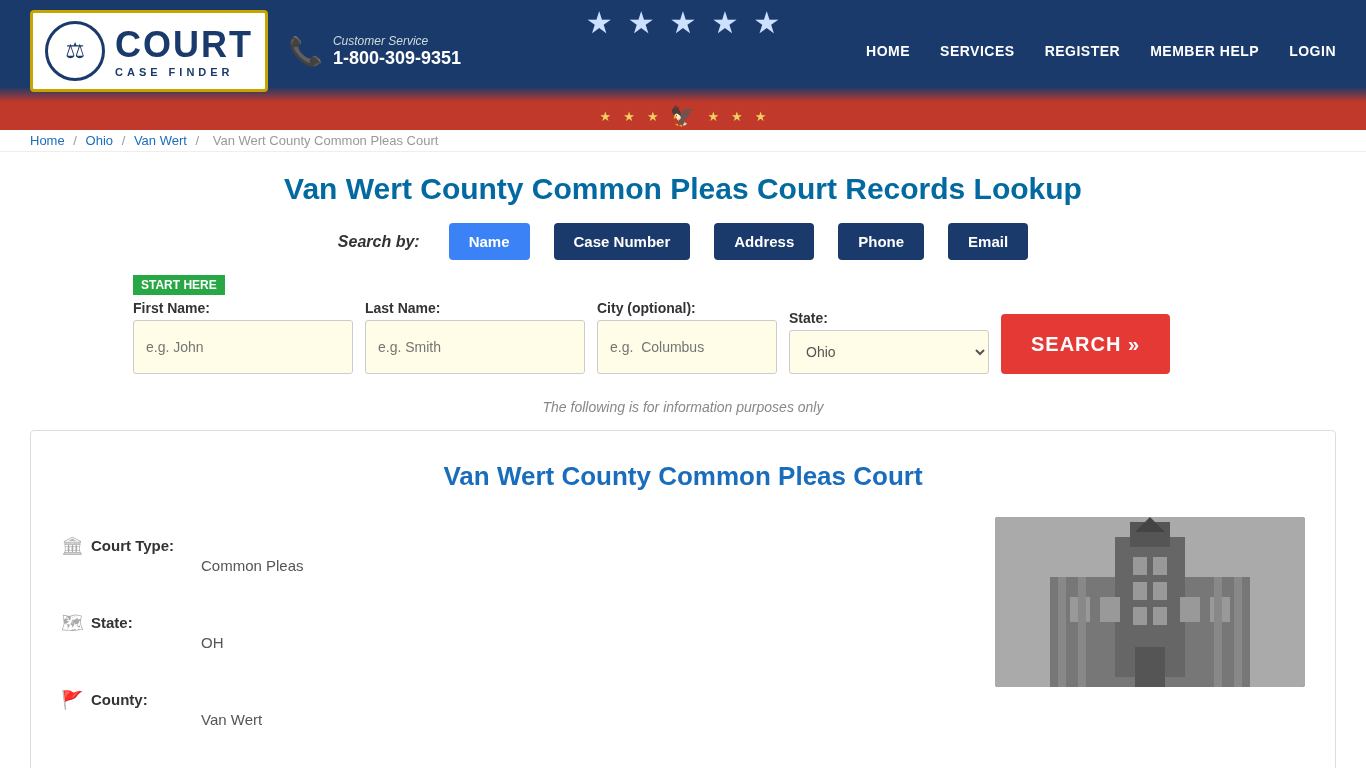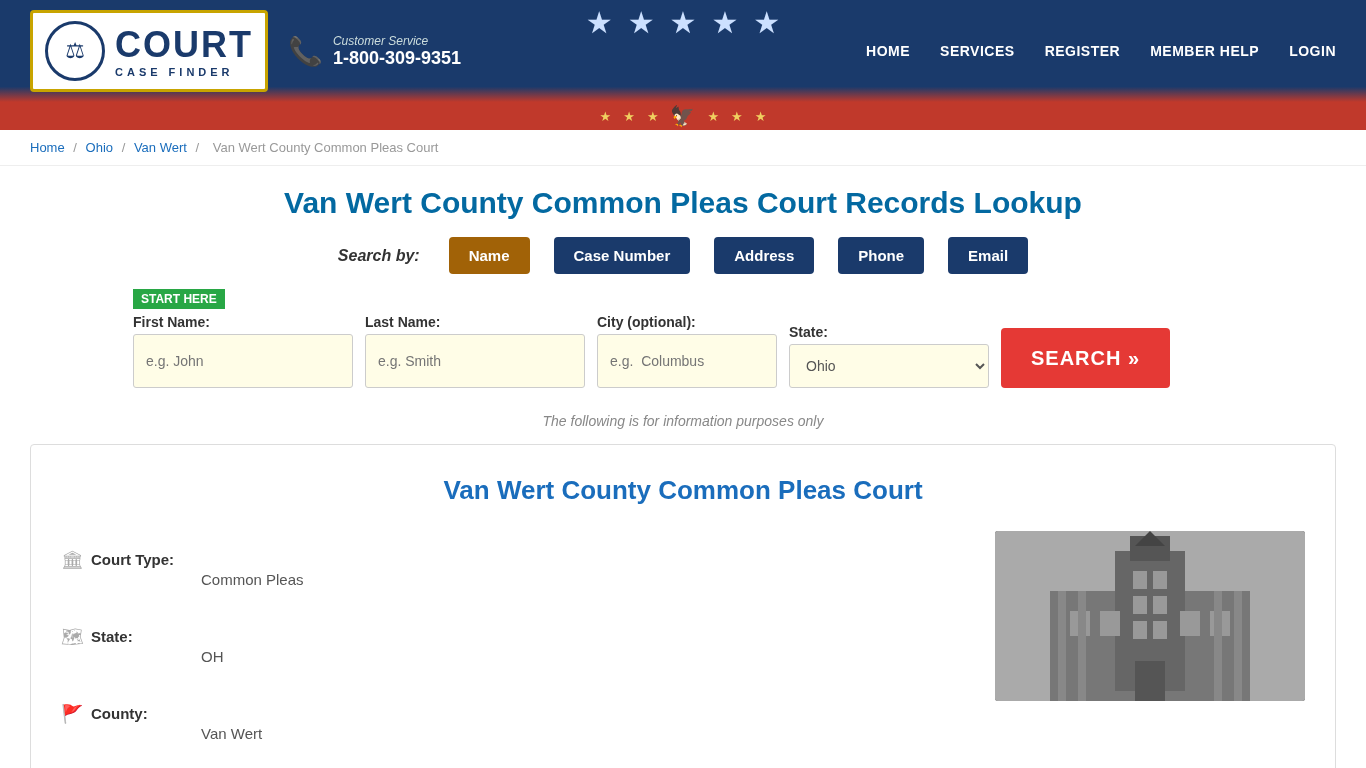--- a/index.html
+++ b/index.html
@@ -53,21 +53,21 @@
       background: #c0392b;
       height: 28px;
       display: flex; align-items: center; justify-content: center;
       gap: 12px;
     }
     .eagle-band .star { color: #f0d060; font-size: 13px; }
     .eagle-icon { color: #1a3a6b; font-size: 20px; }
 
     
     .breadcrumb {
-      padding: 10px 30px;
+      padding: 3px 30px;
       border-bottom: 1px solid #eee;
       font-size: 13px;
       color: #555;
     }
     .breadcrumb a { color: #1a6dbc; text-decoration: none; }
     .breadcrumb span { margin: 0 5px; color: #999; }
 
     
     .main { padding: 20px 30px; }
 
@@ -87,21 +87,21 @@
     .search-by-label { font-weight: bold; font-style: italic; font-size: 16px; color: #333; margin-right: 5px; }
     .tab-btn {
       padding: 10px 20px;
       border: none;
       border-radius: 4px;
       font-size: 15px;
       font-weight: bold;
       cursor: pointer;
       color: #fff;
     }
-    .tab-btn.active { background: #a16207; }
+    .tab-btn.active { background: #3b82f6; }
     .tab-btn.inactive { background: #1a3a6b; }
 
     
     .search-form-area {
       background: #fff;
       padding: 0 0 10px 0;
       max-width: 1100px;
       margin: 0 auto;
     }
     .start-here {

